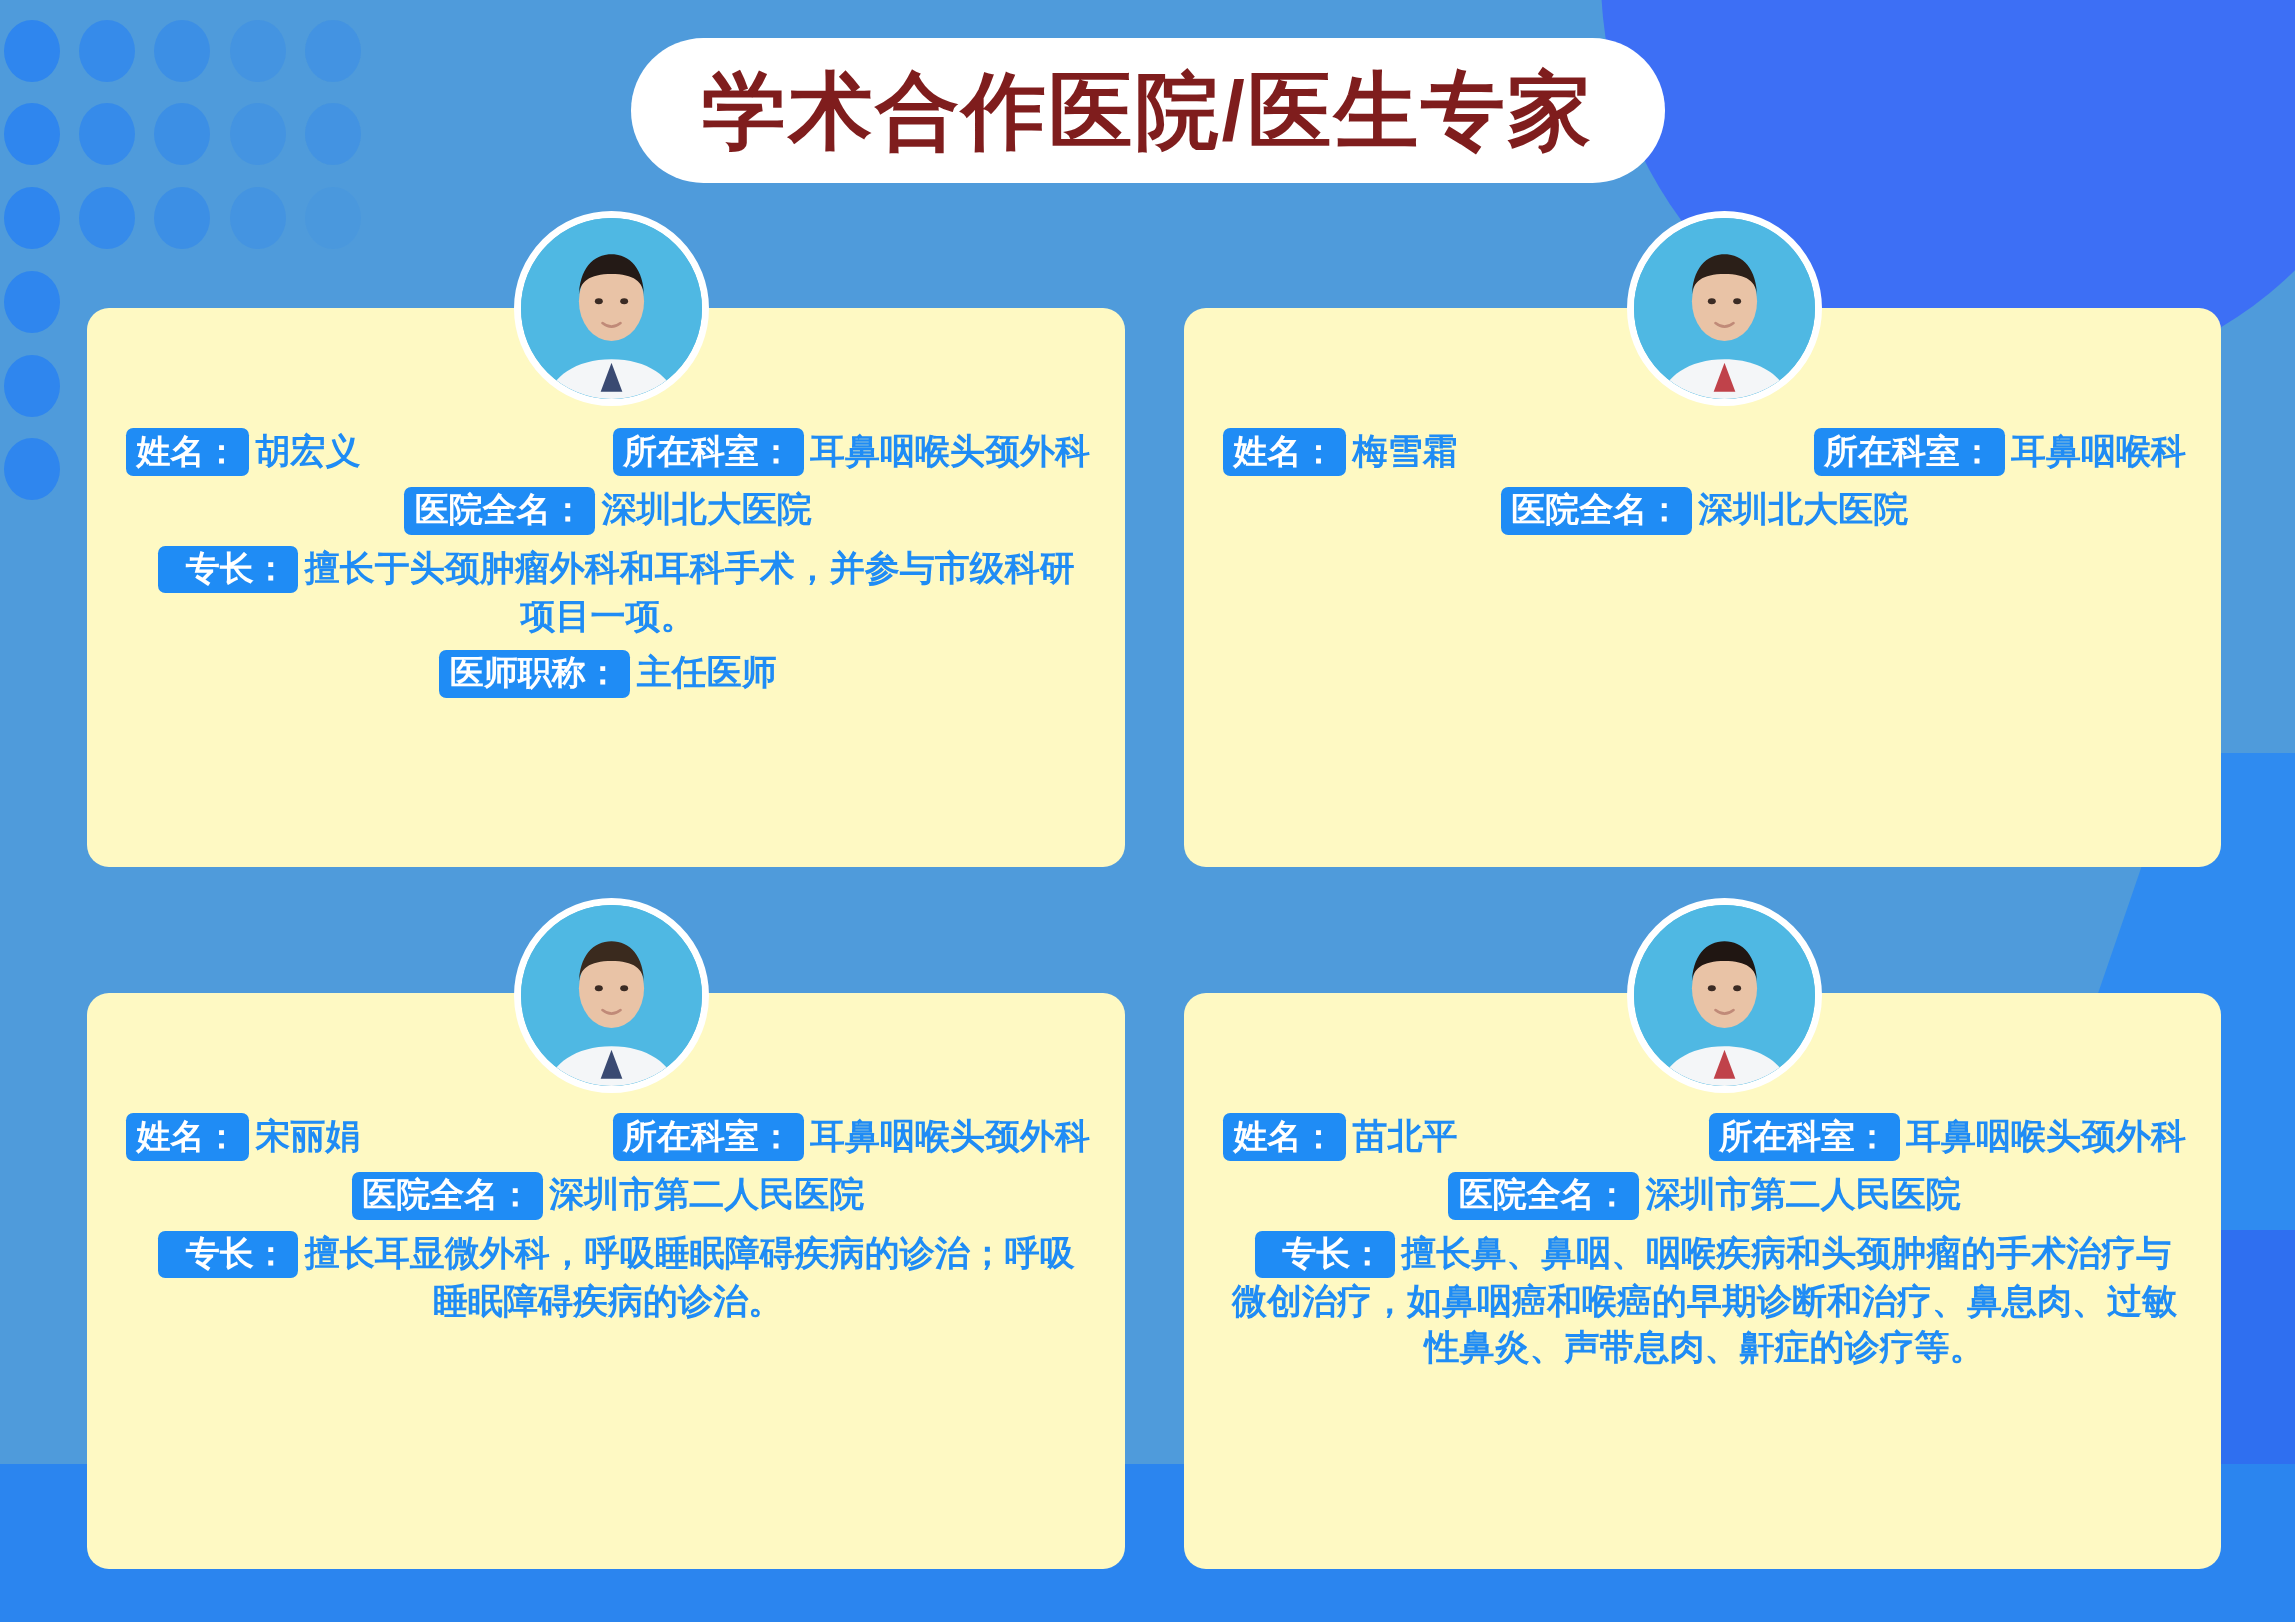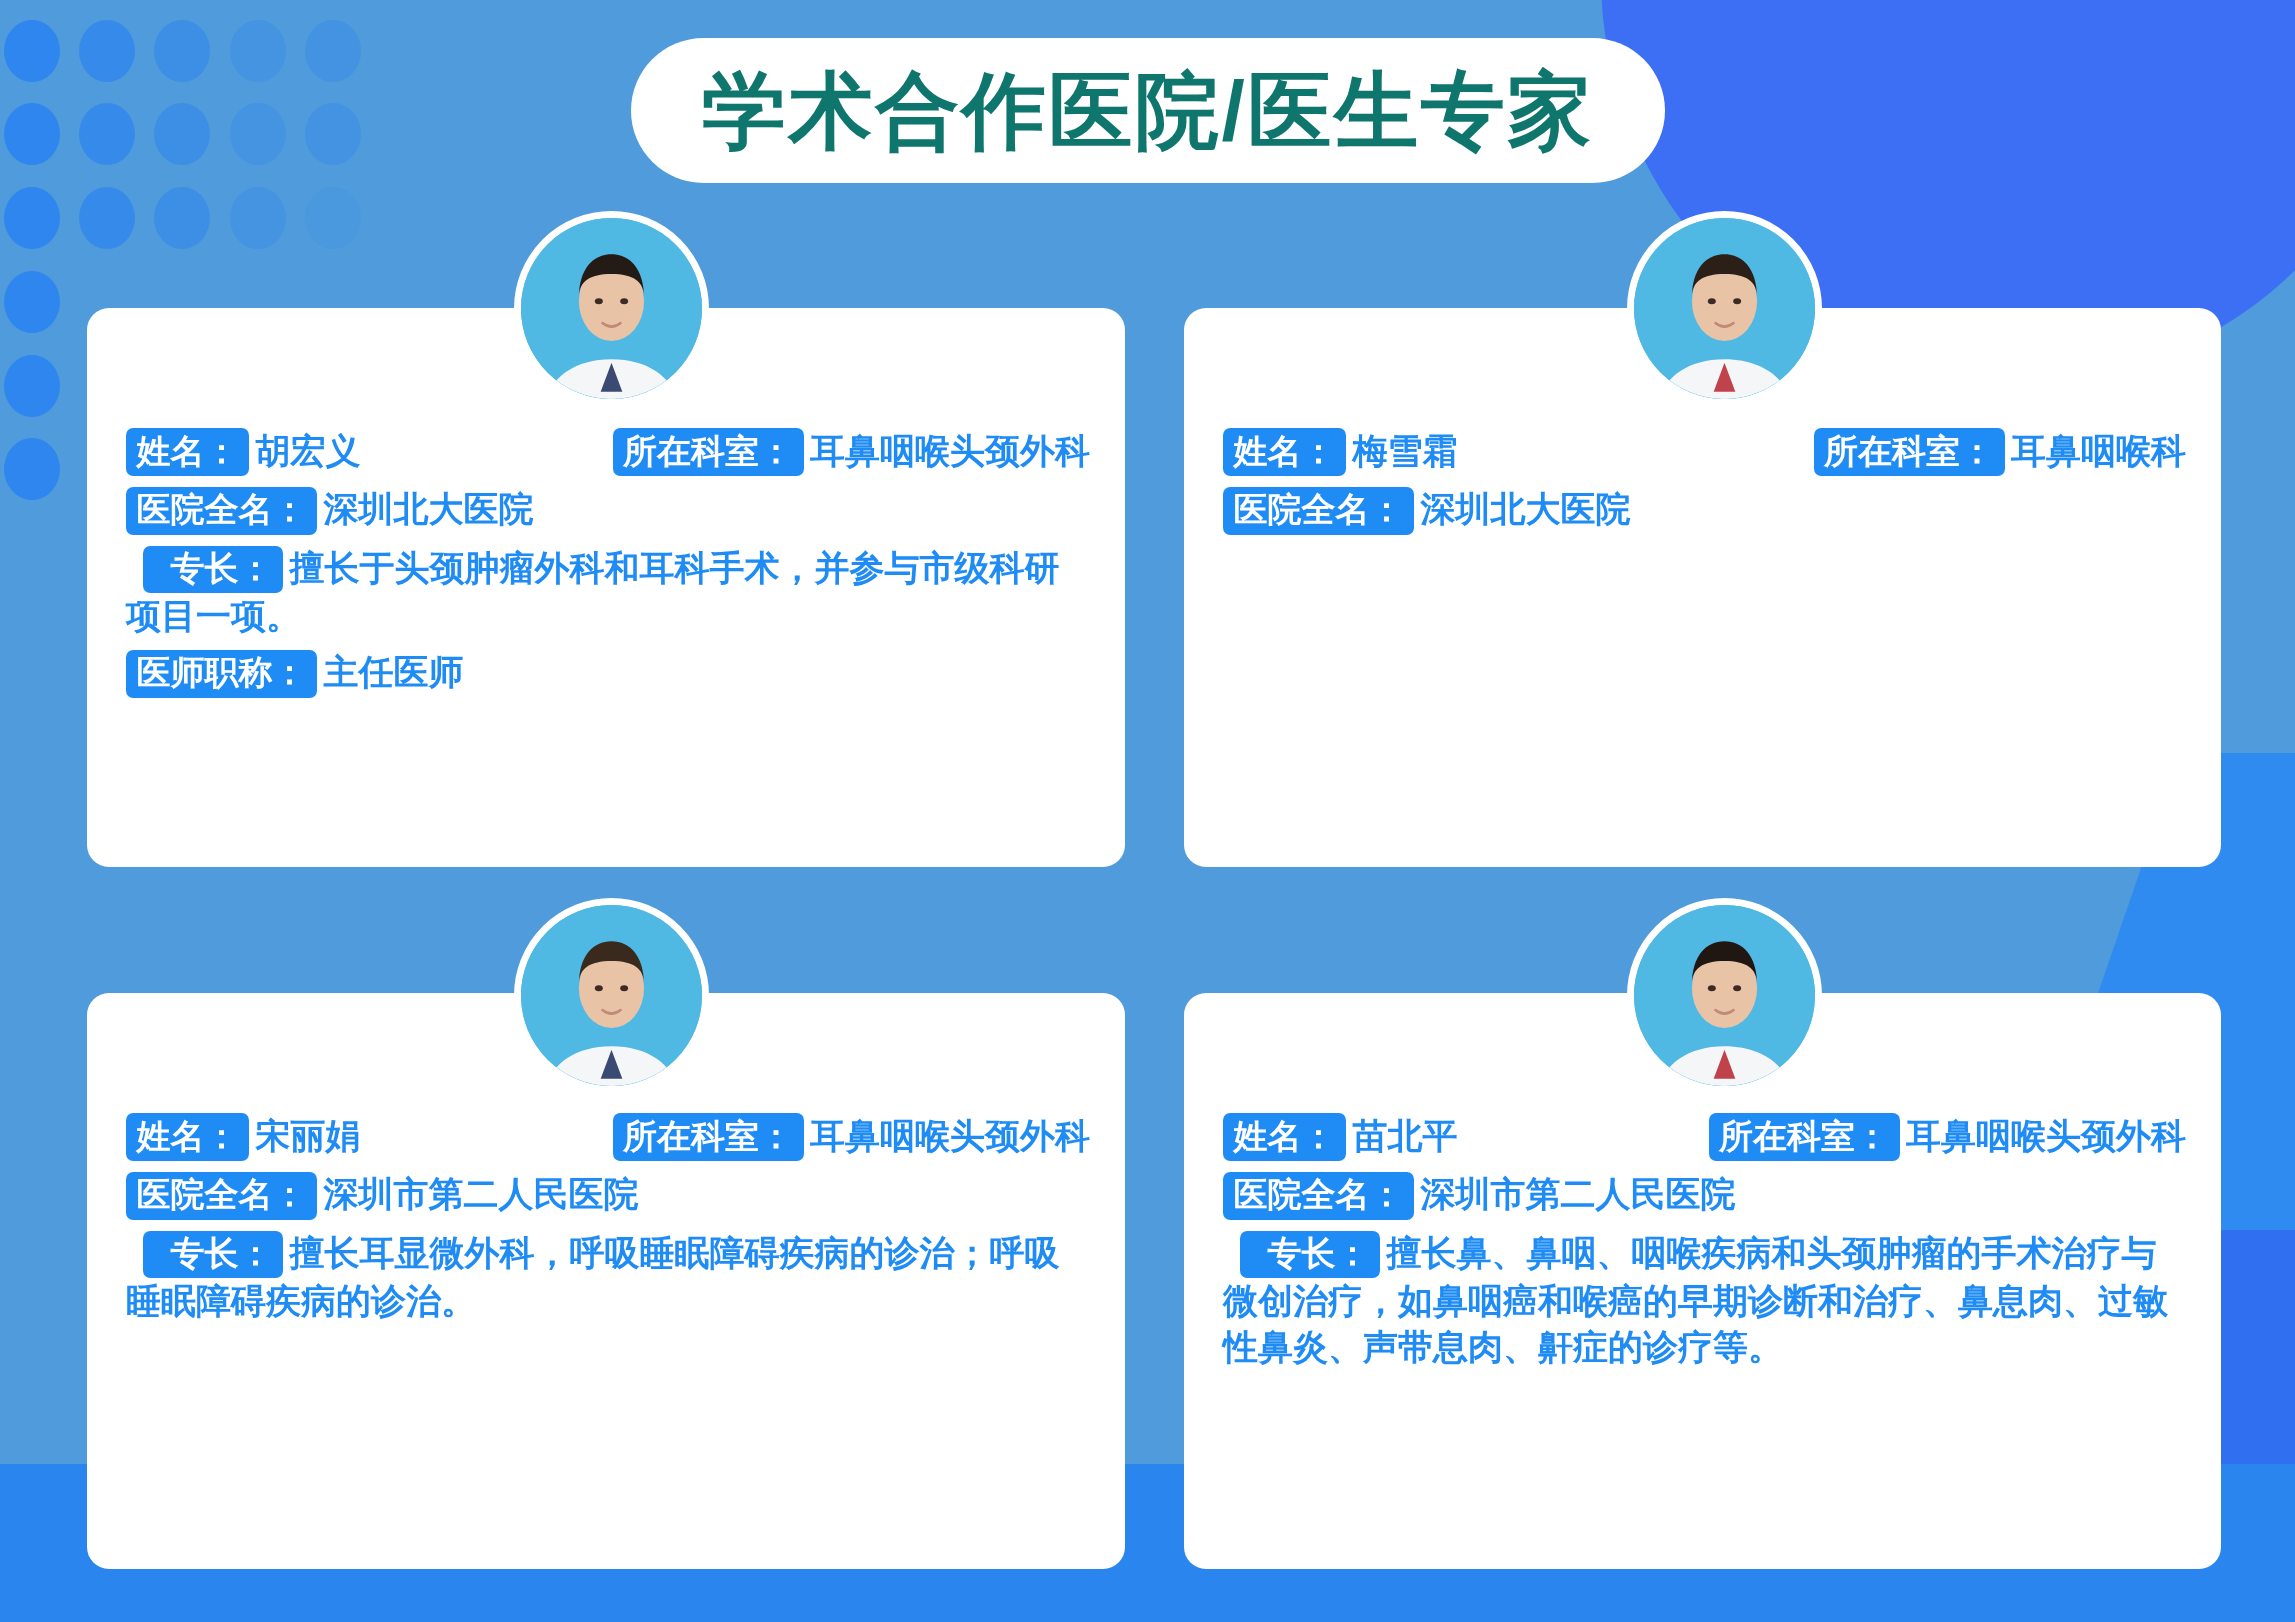--- a/index.html
+++ b/index.html
@@ -36,27 +36,28 @@
   
   .dot{position:absolute;border-radius:50%;background:#2f86ee;}
   
   #title-pill{
     position:absolute;z-index:5;
     left:631px;top:38px;width:1034px;height:145px;
     background:#ffffff;border-radius:73px;
     display:flex;align-items:center;justify-content:center;
   }
   #title-text{
-    color:#0f766e;font-size:84px;font-weight:bold;
+    color:#7f1d1d;font-size:84px;font-weight:bold;
     letter-spacing:2.6px;line-height:1;white-space:nowrap;
   }
   
   .card{
-    position:absolute;z-index:3;background:#ffffff;border-radius:22px;
+    position:absolute;z-index:3;background:#fef9c3;border-radius:22px;
     box-sizing:border-box;
+    text-align:center;
   }
   .card.r1{top:308px;height:559px;}
   .card.r2{top:993px;height:576px;}
   .card.c1{left:87px;width:1038px;}
   .card.c2{left:1184px;width:1037px;}
 
   .avatar{
     position:absolute;z-index:6;
     width:195px;height:195px;border-radius:50%;
     background:#4fb8e3;

